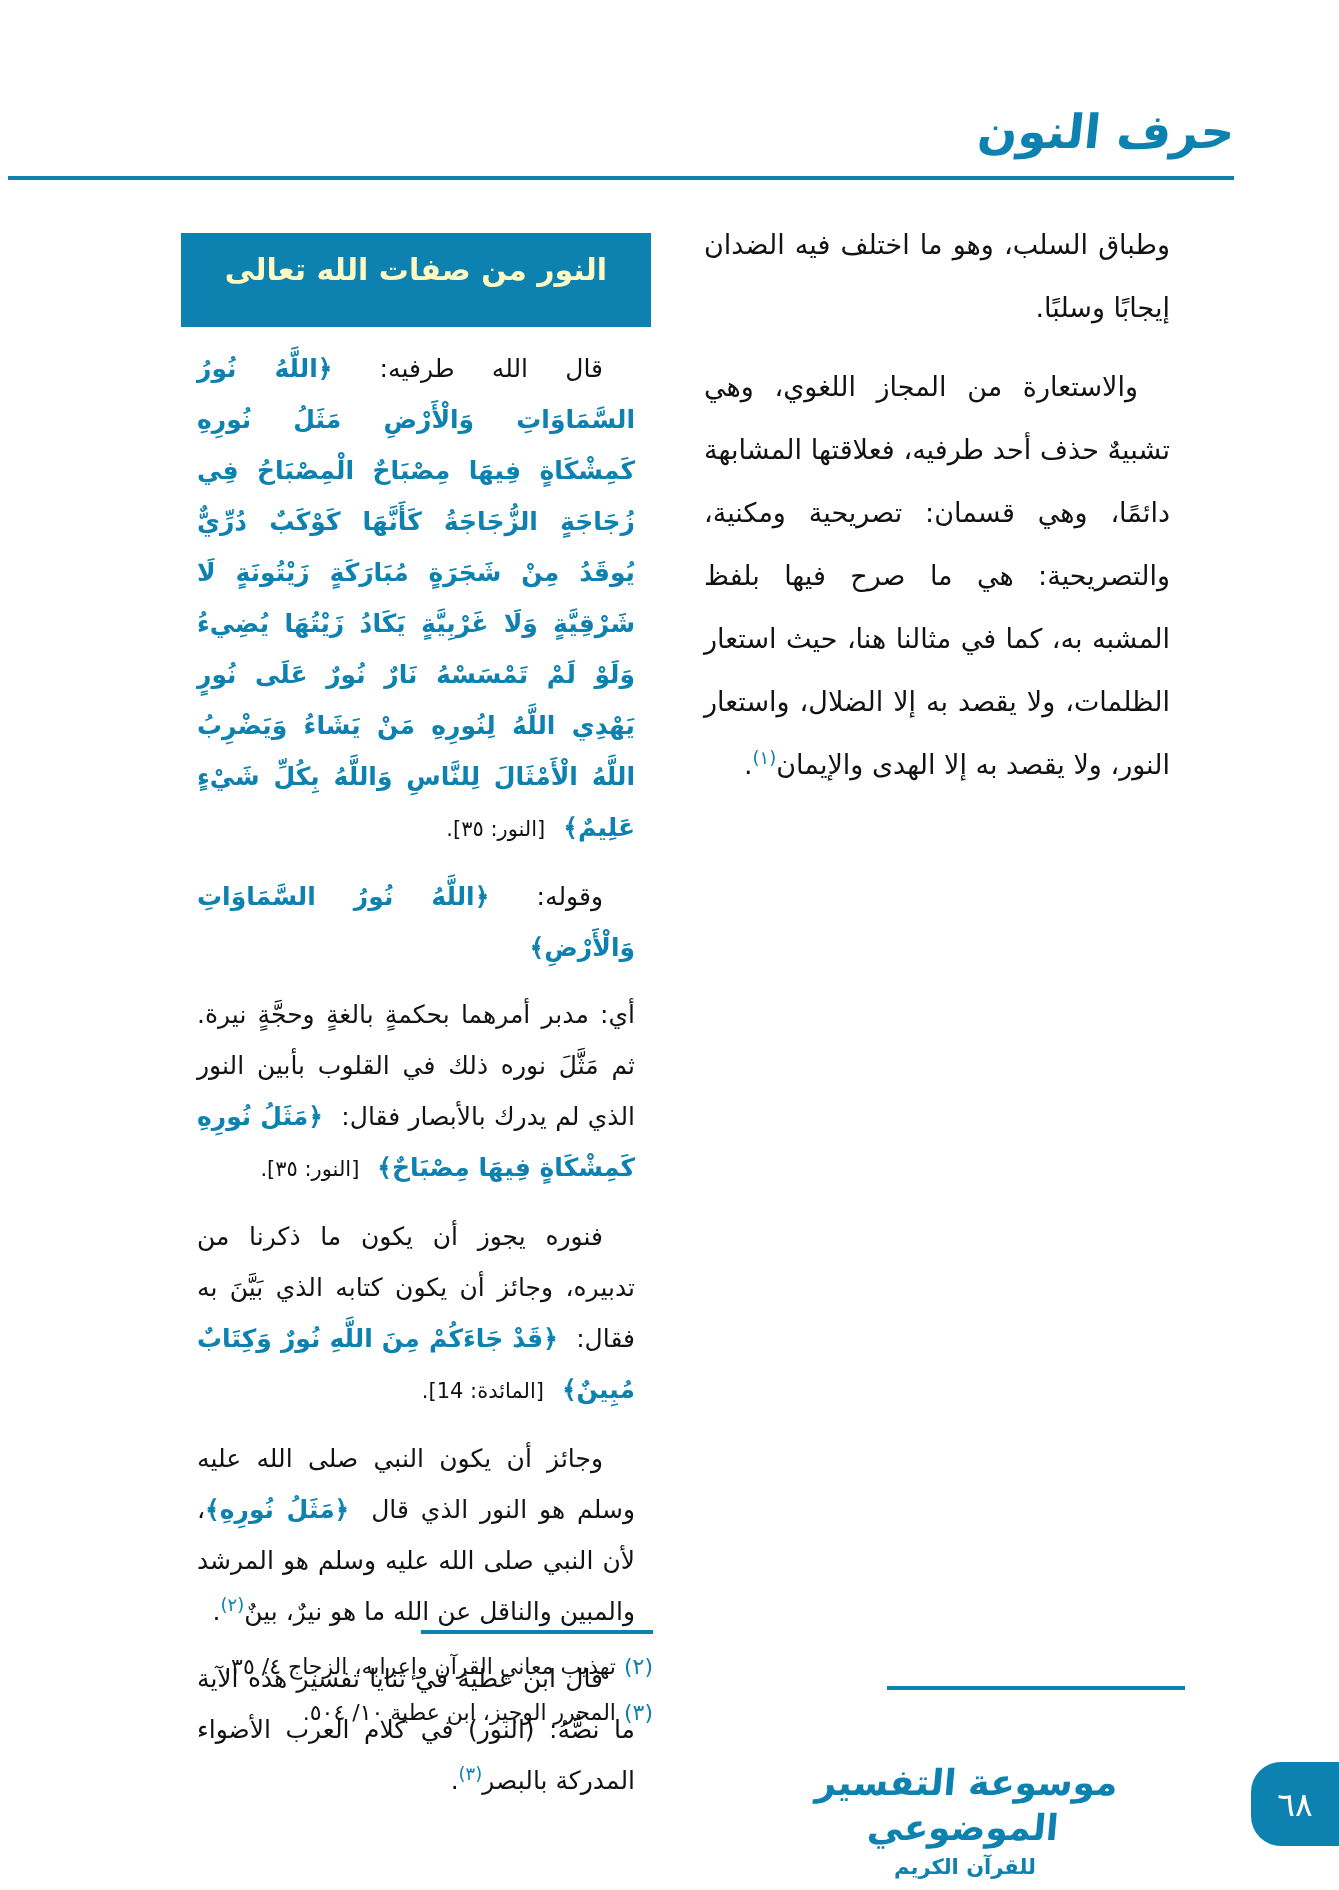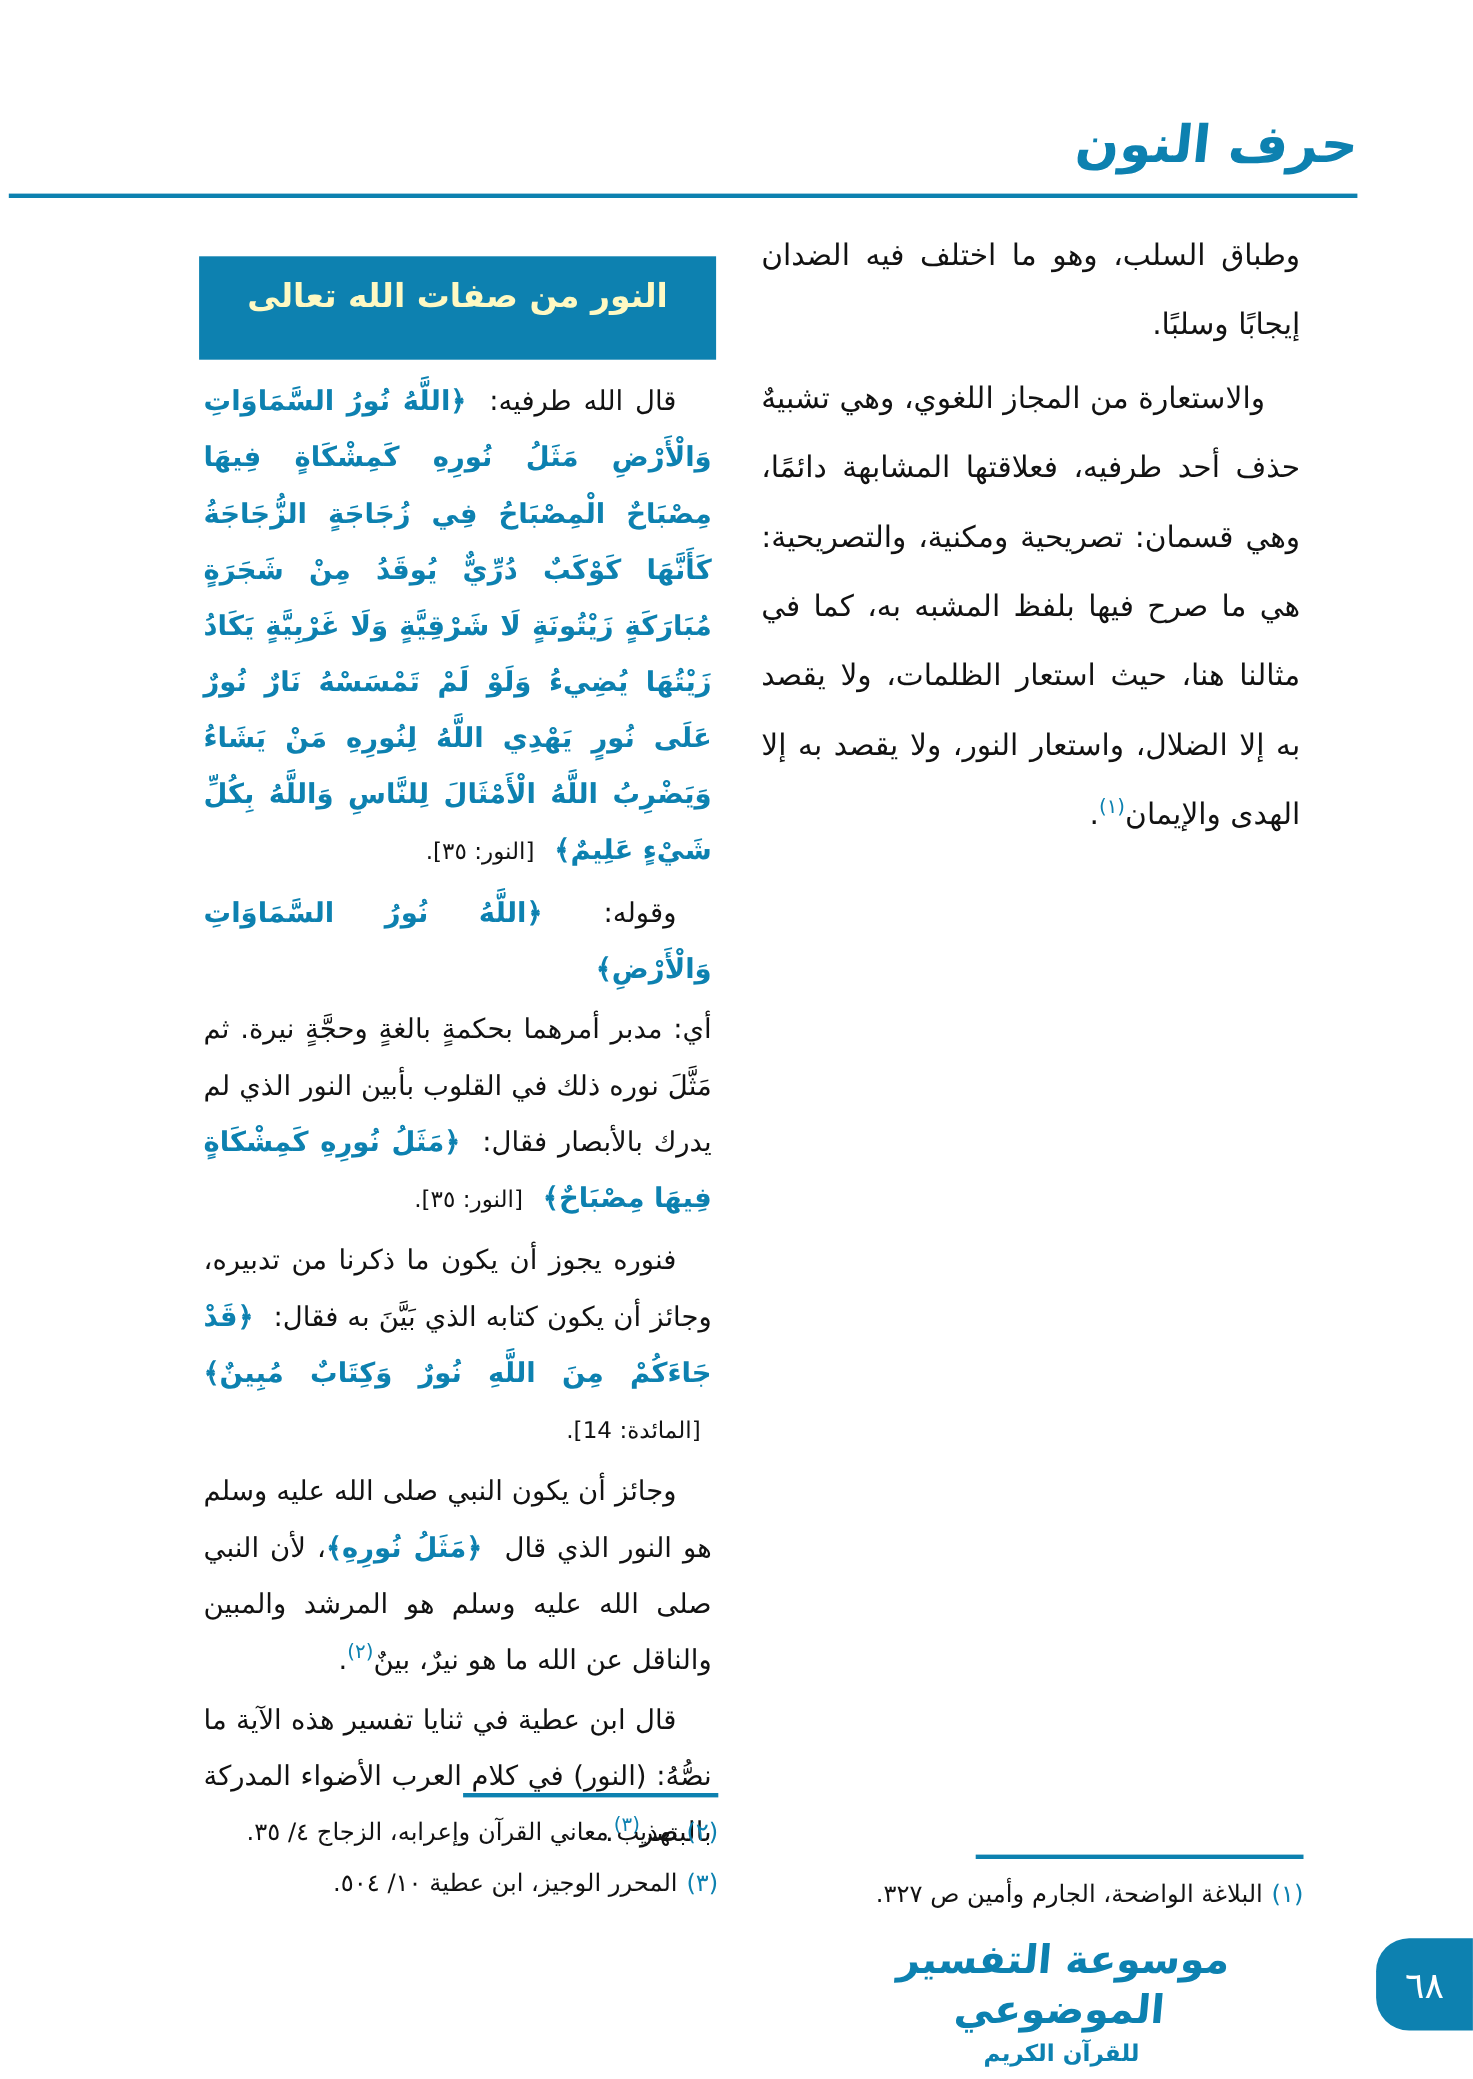--- a/index.html
+++ b/index.html
@@ -14,21 +14,21 @@
     position:absolute; top:104px; right:104px;
     color:var(--accent); font-size:47px; font-weight:bold;
     transform:skewX(-6deg); letter-spacing:1px; white-space:nowrap;
   }
   .hdr-rule { position:absolute; top:176px; left:8px; width:1226px; height:4px; background:var(--accent); }
 
   
   .col { position:absolute; text-align:justify; }
   .col-right { top:197px; right:153px; width:498px; font-size:27px; line-height:63px; }
   .col-left  { top:233px; right:688px; width:470px; font-size:25px; line-height:51px; }
-  .col p { margin:4px; }
+  .col p { margin:16px; }
   .indent { text-indent:32px; }
   .bold { font-weight:bold; }
 
   .topic-heading {
     background:var(--accent); color:#fef9c3; font-weight:bold;
     font-size:30px; line-height:74px; height:94px; text-align:center;
     text-indent:0; margin-bottom:12px;
   }
   .quran { color:var(--accent); font-weight:bold; }
   .ref { font-size:21px; color:var(--ink); font-weight:normal; white-space:nowrap; }
@@ -110,21 +110,20 @@
   </section>
 
   <div class="fnblock fn-left fn">
     <div class="fn-sep"></div>
     <p><span class="mark">(٢)</span><span>تهذيب معاني القرآن وإعرابه، الزجاج ٤/ ٣٥.</span></p>
     <p><span class="mark">(٣)</span><span>المحرر الوجيز، ابن عطية ١٠/ ٥٠٤.</span></p>
   </div>
 
   <div class="fnblock fn-right fn">
     <div class="fn-sep"></div>
-    <p><span class="mark">(١)</span><span>البلاغة الواضحة، الجارم وأمين ص ٣٢٧.</span></p>
   </div>
 
   <div class="logo">
     <div class="l1">موسوعة التفسير الموضوعي</div>
     <div class="l2">للقرآن الكريم</div>
   </div>
   <div class="page-badge">
     <span>٦٨</span>
   </div>
 

